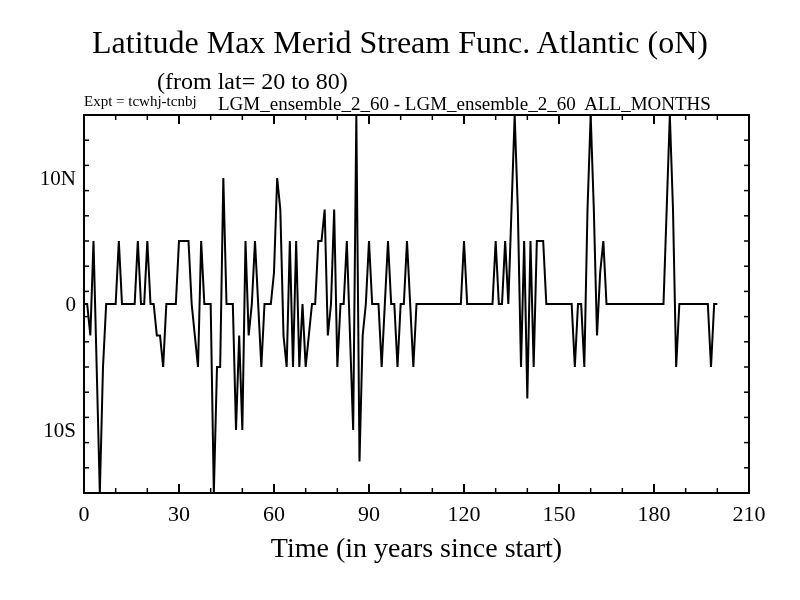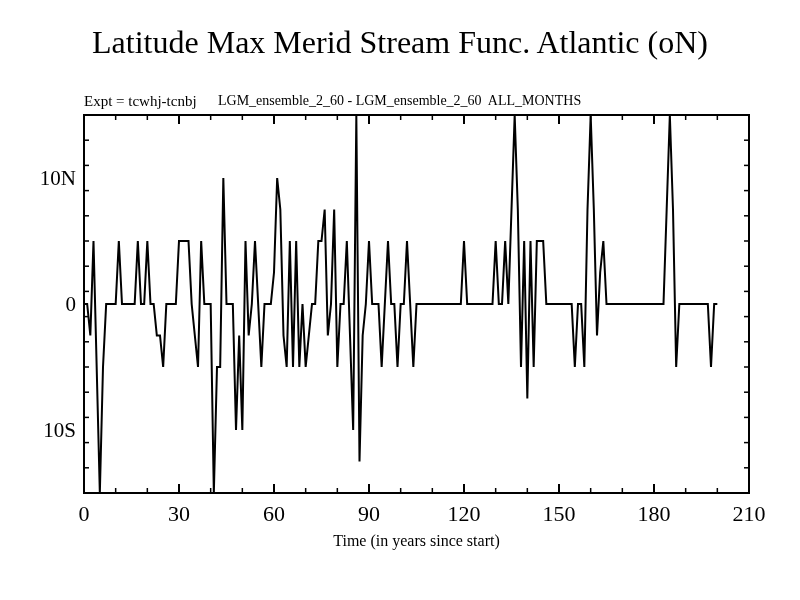--- a/index.html
+++ b/index.html
@@ -27,45 +27,46 @@
   }
   .expt-left {
     position: absolute;
     left: 84px; top: 93px;
     font-size: 15px;
     white-space: pre;
   }
   .expt-right {
     position: absolute;
     left: 218px; top: 93px;
-    font-size: 14px;
+    font-size: 19px;
     white-space: pre;
   }
   .x-axis-title {
     position: absolute;
     left: 84px; top: 532px;
     width: 665px;
     text-align: center;
-    font-size: 16px;
+    font-size: 28px;
     white-space: pre;
   }
   svg.chart-canvas {
     position: absolute;
     left: 0; top: 0;
   }
   svg text {
     font-family: "Liberation Serif", "DejaVu Serif", serif;
     fill: #000000;
   }
 </style>
 </head>
 <body>
 
 <div class="figure">
   <div class="chart-title">Latitude Max Merid Stream Func. Atlantic (oN)</div>
+  <div class="chart-subtitle">(from lat= 20 to 80)</div>
   <div class="expt-left">Expt = tcwhj-tcnbj</div>
   <div class="expt-right">LGM_ensemble_2_60 - LGM_ensemble_2_60  ALL_MONTHS</div>
   <svg class="chart-canvas" width="800" height="600" viewBox="0 0 800 600" xmlns="http://www.w3.org/2000/svg">
       <rect x="84" y="115" width="665" height="378" fill="none" stroke="#000000" stroke-width="2"></rect>
       <line x1="84" y1="493" x2="84" y2="484" stroke="#000000" stroke-width="2"></line>
       <line x1="84" y1="115" x2="84" y2="124" stroke="#000000" stroke-width="2"></line>
       <line x1="115.66666666666667" y1="493" x2="115.66666666666667" y2="488" stroke="#000000" stroke-width="1.5"></line>
       <line x1="115.66666666666667" y1="115" x2="115.66666666666667" y2="120" stroke="#000000" stroke-width="1.5"></line>
       <line x1="147.33333333333334" y1="493" x2="147.33333333333334" y2="488" stroke="#000000" stroke-width="1.5"></line>
       <line x1="147.33333333333334" y1="115" x2="147.33333333333334" y2="120" stroke="#000000" stroke-width="1.5"></line>

